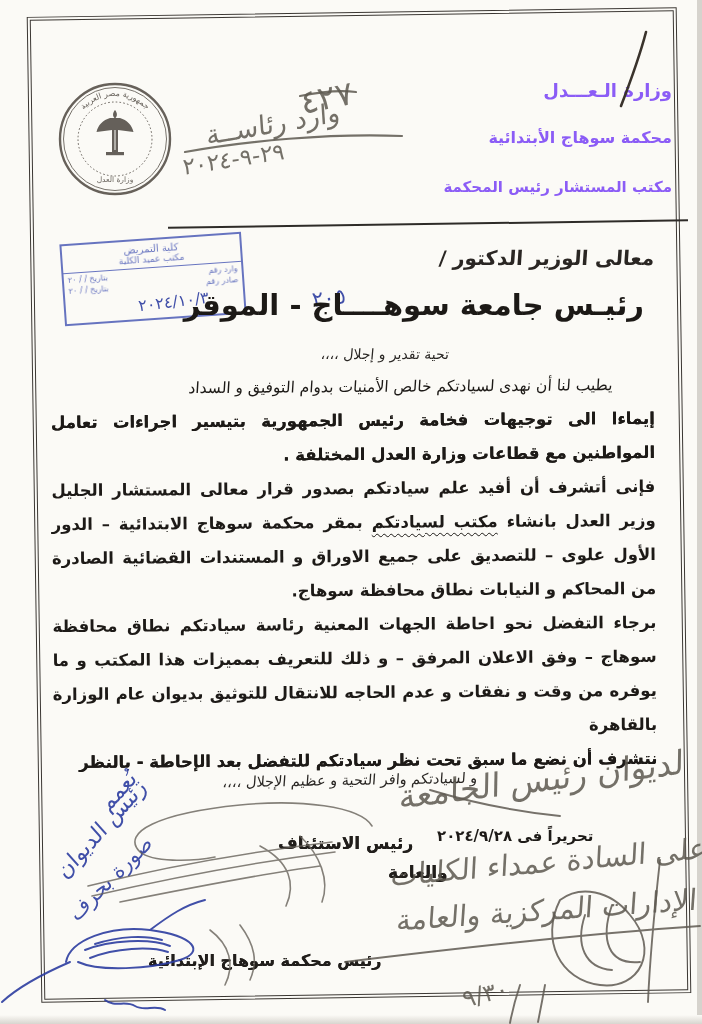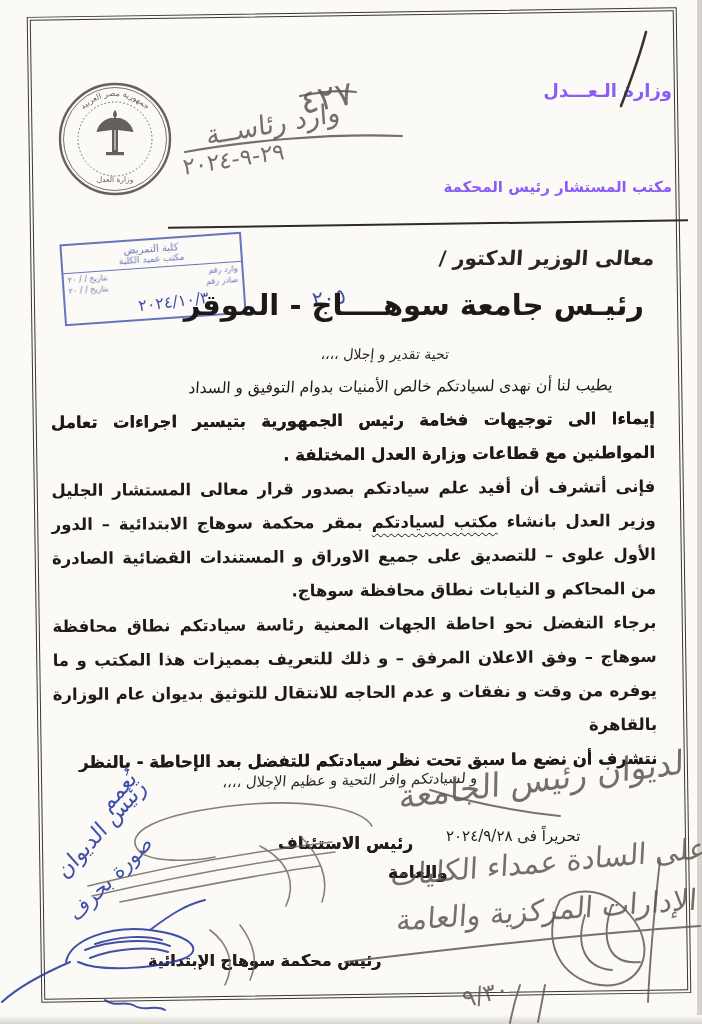--- a/index.html
+++ b/index.html
@@ -54,21 +54,21 @@
     left:52px;top:370px;width:604px;direction:rtl;text-align:justify;
     font-size:16.5px;line-height:34px;transform:rotate(-0.4deg);color:#1d1a17;
   }
   .body-text p{margin:0;}
   .p1{font-size:15.5px;text-indent:42px;transform:skewX(-4deg);}
   .heavy{font-weight:bold;letter-spacing:-0.2px;text-shadow:0 0 .5px #1d1a17;}
   .med{font-weight:bold;}
   .wavy{text-decoration:underline;text-decoration-style:wavy;text-decoration-thickness:1px;text-underline-offset:5px;}
   
   .close-salute{left:150px;top:772px;width:400px;text-align:center;font-size:14.5px;direction:rtl;transform:rotate(-1deg) skewX(-5deg);color:#2a2724;}
-  .date-line{left:437px;top:827px;font-size:15px;font-weight:normal;direction:rtl;color:#1d1a17;margin-left:9px;}
+  .date-line{left:437px;top:827px;font-size:15px;font-weight:bold;direction:rtl;color:#1d1a17;}
   .sig-title1{left:278px;top:833px;font-size:17px;font-weight:bold;direction:rtl;text-shadow:0 0 .5px #1d1a17;}
   .sig-title2{left:388px;top:862px;font-size:17px;font-weight:bold;direction:rtl;text-shadow:0 0 .5px #1d1a17;}
   .sig-name{left:262px;top:903px;font-size:19px;font-weight:bold;direction:rtl;color:#262320;}
   .sig-title3{left:148px;top:951px;font-size:16px;font-weight:bold;direction:rtl;text-shadow:0 0 .4px #1d1a17;}
   
   .a1{left:398px;top:760px;font-size:33px;transform:rotate(-7deg) skewX(-8deg);}
   .a2{left:390px;top:842px;font-size:29px;transform:rotate(-5deg) skewX(-8deg);}
   .a3{left:396px;top:893px;font-size:29px;transform:rotate(-4deg) skewX(-8deg);}
   .a4{left:462px;top:980px;font-size:24px;transform:rotate(-14deg);}
   .b1{left:96px;top:778px;font-size:22px;transform:rotate(-48deg) skewX(-6deg);}
@@ -105,20 +105,21 @@
         <line x1="63.5" y1="52" x2="63.5" y2="70"></line>
       </g>
     </g>
   </svg>
 
   <div class="abs hw received-label">وارد رئاســة</div>
   <div class="abs hw received-number">٤٢٧</div>
   <div class="abs hw received-date">٢٩-٩-٢٠٢٤</div>
 
   <div class="abs hdr hdr-ministry">وزارة الـعـــدل</div>
+  <div class="abs hdr hdr-court">محكمة سوهاج الأبتدائية</div>
   <div class="abs hdr hdr-office">مكتب المستشار رئيس المحكمة</div>
   <div class="abs divider"></div>
 
   <div class="abs stamp">
     <div class="l1">كلية التمريض</div>
     <div class="l2">مكتب عميد الكلية</div>
     <div class="row">
       <span>وارد رقم</span>
       <span>بتاريخ   /   / ٢٠</span>
     </div>

